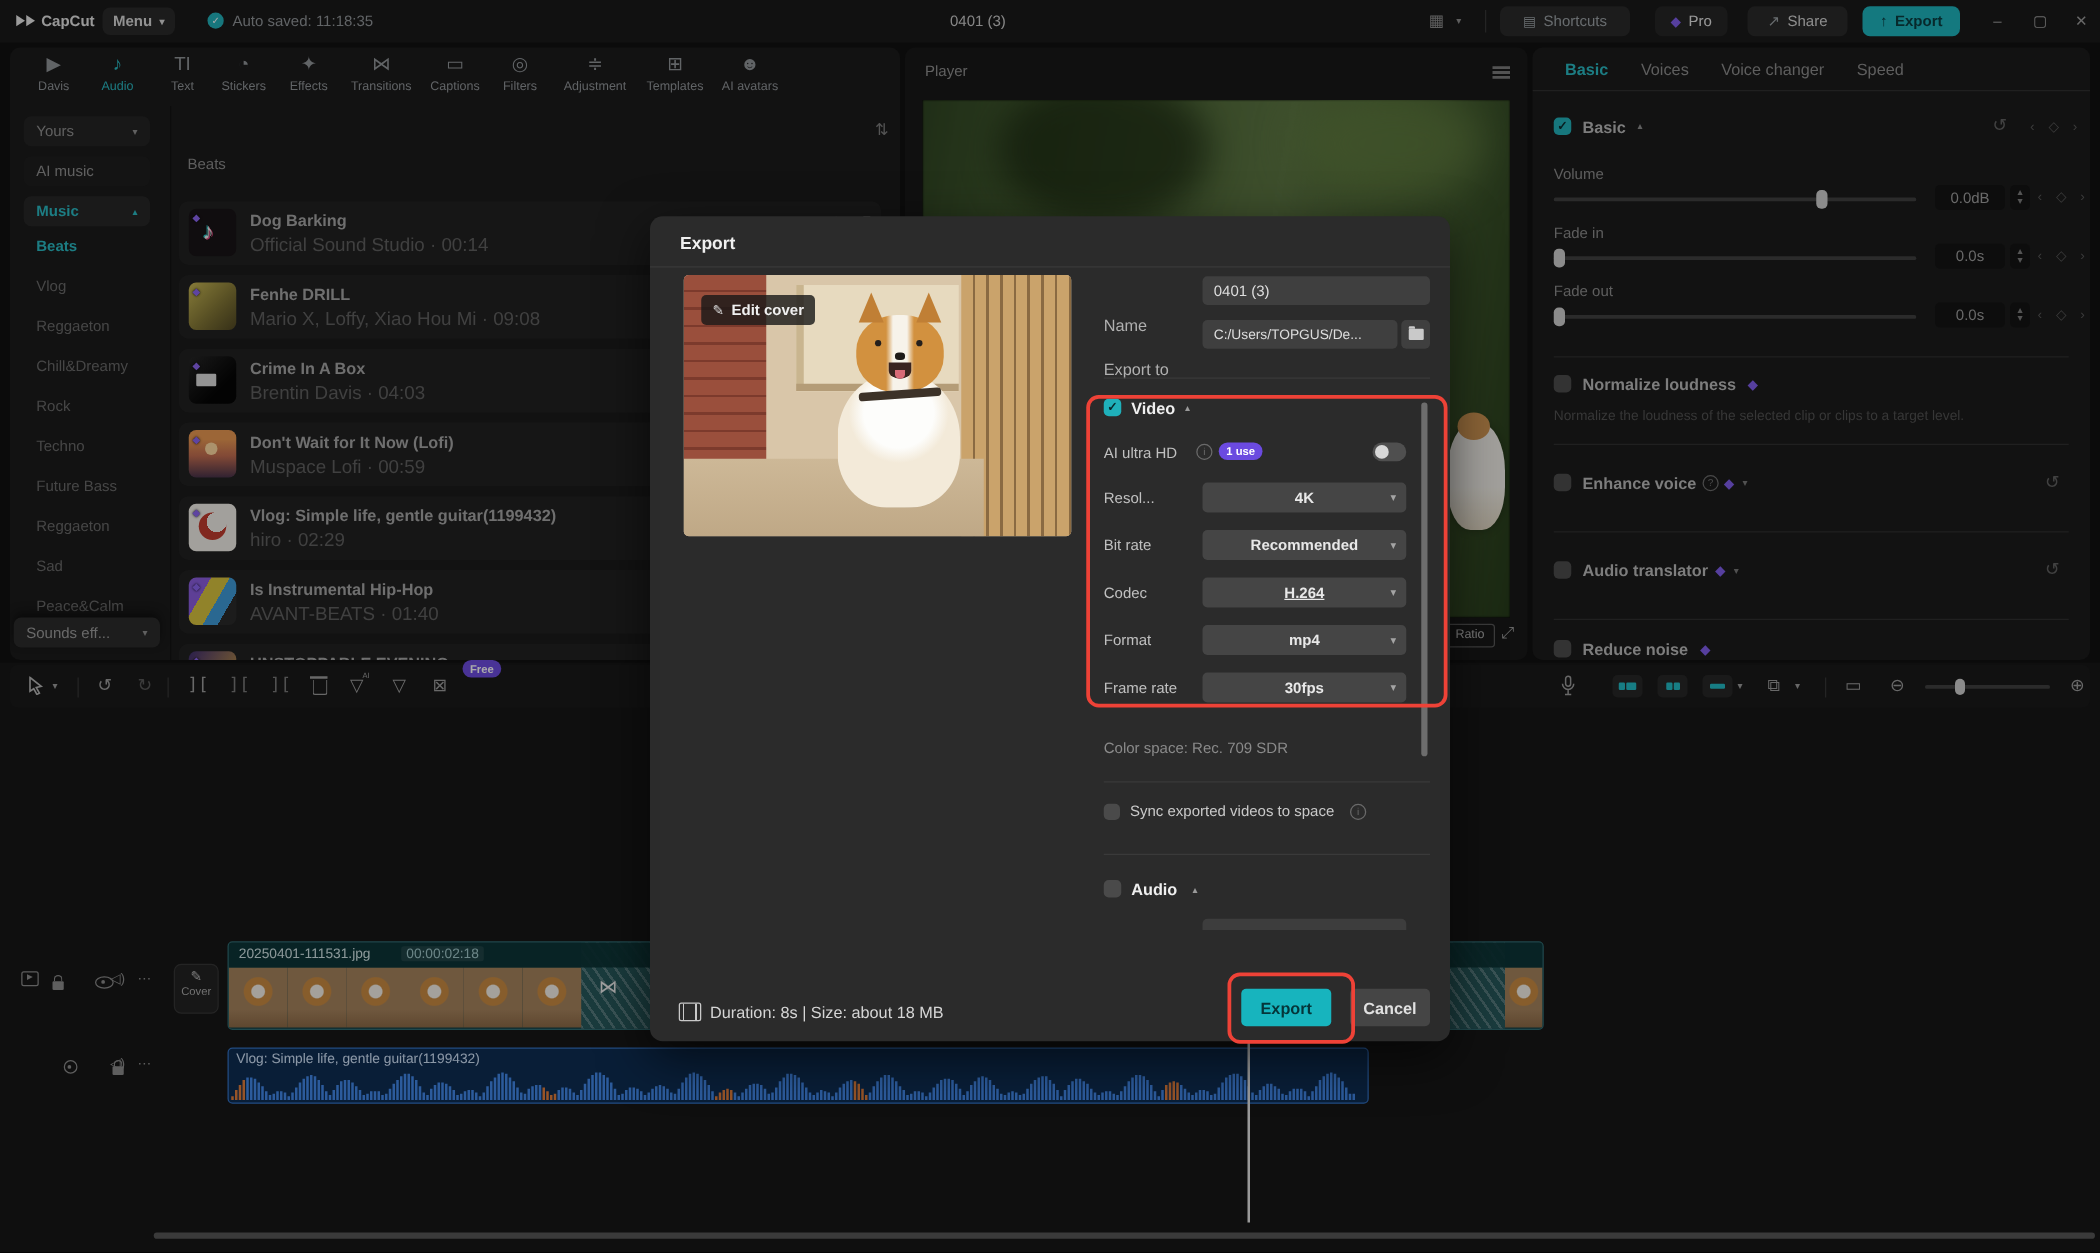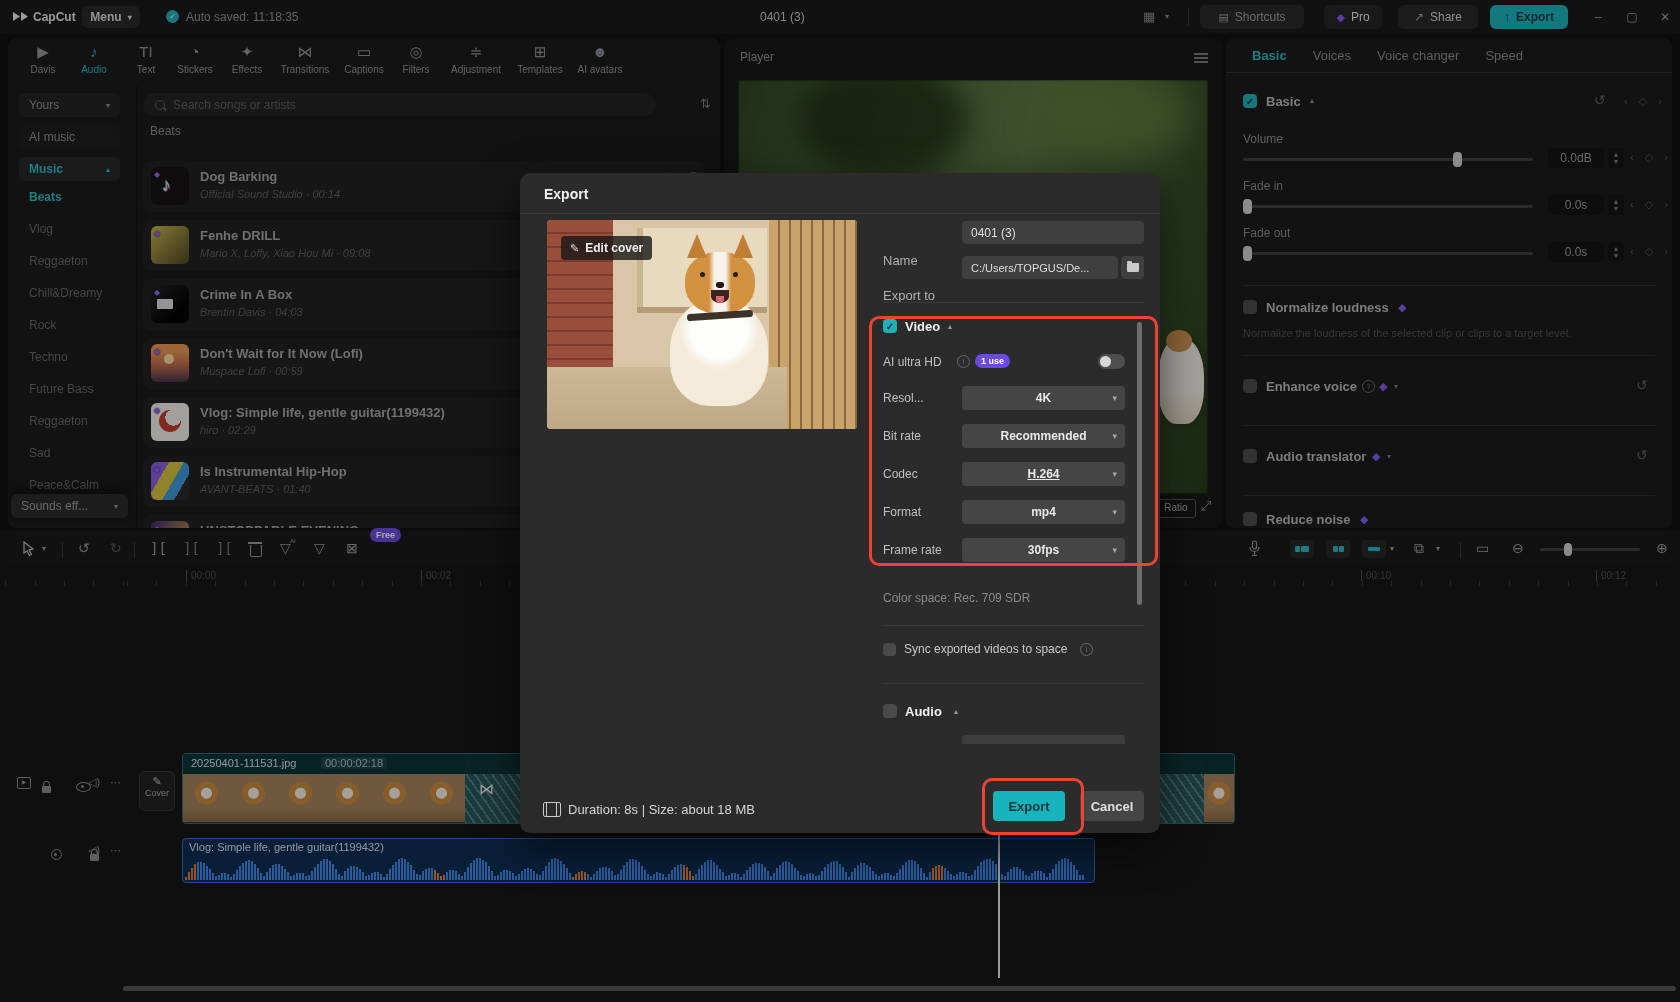--- a/index.html
+++ b/index.html
@@ -23,21 +23,21 @@
   .mtab.active .ticon,.mtab.active .tlabel{color:#27b9c3;}
   
   .side-pill{position:absolute;left:11px;width:101px;height:24px;border-radius:6px;background:#202020;
              display:flex;align-items:center;padding:0 10px;box-sizing:border-box;font-size:12px;color:#8e8e8e;}
   .cat{position:absolute;left:21px;font-size:12px;color:#676767;}
   .cat.active{color:#27b9c3;font-weight:bold;}
   
   .trackrow{position:absolute;left:135px;width:562px;height:51px;border-radius:8px;background:#1e1e1e;}
   .trackrow .art{position:absolute;left:8px;top:6px;width:38px;height:38px;border-radius:6px;}
   .trackrow .ttitle{position:absolute;left:57px;top:8px;font-size:13px;font-weight:bold;color:#a5a5a5;white-space:nowrap;}
-  .trackrow .tsub{position:absolute;left:57px;top:27px;font-size:11px;color:#5d5d5d;white-space:nowrap;font-style:italic;}
+  .trackrow .tsub{position:absolute;left:57px;top:27px;font-size:15px;color:#5d5d5d;white-space:nowrap;}
   .diamond{position:absolute;left:3px;top:3px;font-size:8px;color:#8a63f0;text-shadow:0 0 2px #000;}
   .art-tiktok{background:#151013;} .art-tiktok::after{content:"♪";position:absolute;left:11px;top:8px;
       font-size:18px;color:#eee;text-shadow:1px 1px 0 #e0407a,-1px -1px 0 #27c6c6;}
   .art-olive{background:linear-gradient(135deg,#c7b652,#7c7030 60%,#4d4420);}
   .art-dark{background:linear-gradient(135deg,#222,#000 70%);} .art-dark::after{content:"";position:absolute;
       left:6px;top:14px;width:16px;height:10px;background:#dcdcdc;border-radius:1px;}
   .art-sunset{background:linear-gradient(#e8964f 20%,#c06a4e 55%,#463047);} .art-sunset::after{content:"";
       position:absolute;left:13px;top:10px;width:10px;height:10px;border-radius:50%;background:#ffd9a0;}
   .art-moon{background:#f2efe8;} .art-moon::after{content:"";position:absolute;left:8px;top:7px;width:22px;
       height:22px;border-radius:50%;background:radial-gradient(circle at 65% 35%,transparent 0 8px,#c0392b 8px);}
@@ -246,25 +246,20 @@
         <div class="cat" style="top: 376px;">Reggaeton</div>
         <div class="cat" style="top: 408px;">Sad</div>
         <div class="cat" style="top: 440px;">Peace&amp;Calm</div>
       </div>
     <div class="side-pill" style="top:456px;left:3px;width:117px;background:#282828;z-index:3;box-shadow:0 -4px 8px rgba(0,0,0,.5)">
       <span style="color:#9b9b9b">Sounds eff...</span>
       <span style="margin-left:auto;font-size:8px">▾</span>
     </div>
     <div class="abs" style="left:128px;top:47px;width:1px;height:443px;background:#0e0e0e"></div>
 
-    <div class="abs" style="left:135px;top:55px;width:512px;height:23px;background:#212121;border-radius:12px;
-         display:flex;align-items:center;padding:0 12px;box-sizing:border-box;gap:8px">
-      <span class="i-search"></span>
-      <span style="font-size:12px;color:#5d5d5d">Search songs or artists</span>
-    </div>
     <span class="abs" style="left:692px;top:58px;font-size:13px;color:#7a7a7a">⇅</span>
 
     <span class="abs" style="left:142px;top:86px;font-size:12px;color:#8a8a8a">Beats</span>
     <div id="track-list">
         <div class="trackrow" style="top: 123px;">
           <div class="art art-tiktok">
                  <span class="diamond">◆</span>
           </div>
                <span class="ttitle">Dog Barking</span>
                <span class="tsub">Official Sound Studio · 00:14</span>
@@ -450,31 +445,20 @@
       <span class="tldiv" style="left:1452px"></span>
       <span class="tlicon" style="left:1468px">▭</span>
       <span class="tlicon" style="left:1504px">⊖</span>
       <div class="slider" style="left:1532px;top:16px;width:100px;background:#3e3e3e">
         <div class="thumb" style="left:24px;top:-5px;width:8px;height:13px"></div>
       </div>
       <span class="tlicon" style="left:1648px">⊕</span>
     </div>
 
     
-    <div class="abs" id="ruler" style="left:0;top:36px;width:1680px;height:22px;
-         background-image:repeating-linear-gradient(90deg,#333 0 1px,transparent 1px 29.4px);
-         background-size:100% 5px;background-position:127px 15px;background-repeat:repeat-x">
-        <span class="rlabel" style="left: 186px;">00:00</span>
-        <span class="rlabel" style="left: 421px;">00:02</span>
-        <span class="rlabel" style="left: 656px;">00:04</span>
-        <span class="rlabel" style="left: 891px;">00:06</span>
-        <span class="rlabel" style="left: 1126px;">00:08</span>
-        <span class="rlabel" style="left: 1361px;">00:10</span>
-        <span class="rlabel" style="left: 1596px;">00:12</span>
-      </div>
 
     
     <span class="abs trkico" style="left:17px;top:247px;width:12px;height:10px;border:1.2px solid #8a8a8a;border-radius:2px;
           font-size:6px;text-align:center;line-height:9px">▶</span>
     <span class="abs i-lock" style="left:42px;top:249px"></span>
     <span class="abs i-eye" style="left:63px;top:248px"></span>
     <span class="abs trkico" style="left:88px;top:246px">◁)</span>
     <span class="abs trkico" style="left:110px;top:246px">⋯</span>
 
     <span class="abs i-rec" style="left:18px;top:316px"></span>

